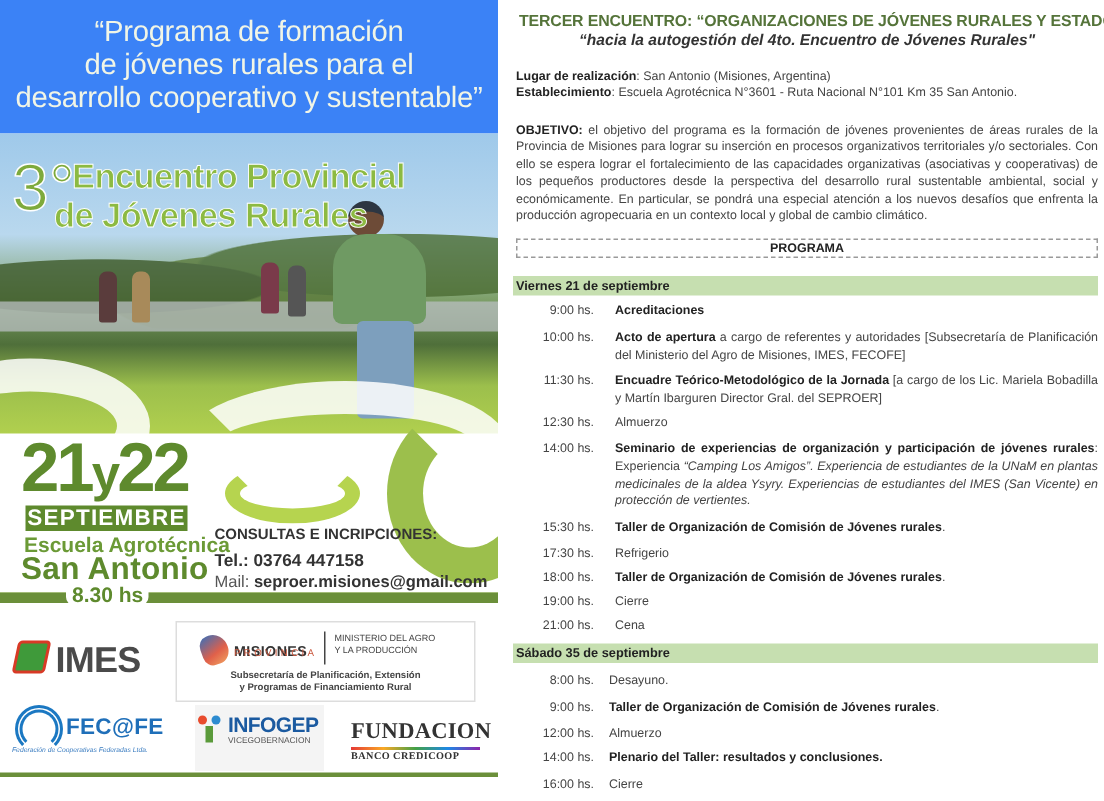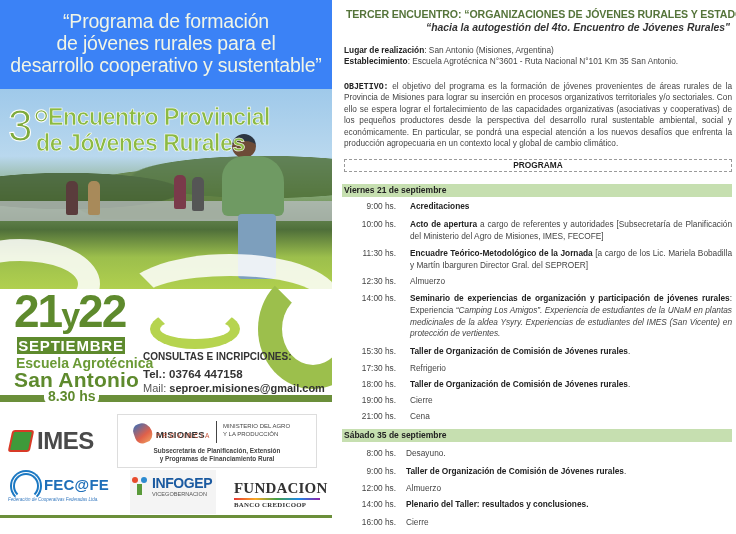--- a/index.html
+++ b/index.html
@@ -35,21 +35,21 @@
   .school2 { position: absolute; left: 14px; top: 368px; font-size: 21px; font-weight: bold; color: #5e8a2d; white-space: nowrap; letter-spacing: 0.2px; }
   .hour { position: absolute; left: 44px; top: 388px; font-size: 14px; font-weight: bold; color: #5e8a2d; background: #fff; padding: 0 4px; border-radius: 6px; z-index: 3; white-space: nowrap; }
   .contact { position: absolute; left: 143px; top: 350px; color: #222; font-size: 11px; line-height: 14px; white-space: nowrap; }
   .contact .lbl { font-weight: bold; color: #333; font-size: 10px; display: block; margin-bottom: 3px; }
   .contact .tel { font-weight: bold; color: #333; font-size: 11.5px; display: block; }
   .contact .mail-lbl { color: #555; }
   .contact .mail { font-weight: bold; color: #333; }
 
   .green-bar { position: absolute; left: 0; top: 395px; width: 332px; height: 7px; background: #6b8f3a; }
   .logos { position: absolute; left: 0; top: 404px; width: 332px; height: 110px; background: #fff; }
-  .logo-imes { position: absolute; left: 10px; top: 23px; display: flex; align-items: center; }
+  .logo-imes { position: absolute; left: 10px; top: 23px; display: flex; align-items: flex-start; }
   .imes-mark { width: 22px; height: 22px; background: #3f9a3a; border-radius: 3px; transform: skewX(-12deg); border: 2px solid #d83a26; }
   .imes-text { font-size: 24px; font-weight: bold; color: #4a4a4a; margin-left: 5px; letter-spacing: -0.5px; }
   .logo-misiones { position: absolute; left: 117px; top: 10px; width: 200px; height: 54px; border: 1px solid #ddd; background: #fff; }
   .mis-map { position: absolute; left: 16px; top: 8px; width: 18px; height: 20px; background: linear-gradient(160deg, #3b6fb8, #e0604a 60%, #f0a060); border-radius: 40% 60% 50% 40%; transform: rotate(-20deg); }
   .mis-name { position: absolute; left: 38px; top: 14px; font-size: 9.5px; font-weight: bold; color: #333; letter-spacing: 0.3px; }
   .mis-prov { position: absolute; left: 38px; top: 17px; font-size: 6.5px; color: #c9583e; letter-spacing: 2.2px; }
   .mis-sep { position: absolute; left: 98px; top: 6px; width: 1px; height: 22px; background: #444; }
   .mis-min { position: absolute; left: 105px; top: 7px; font-size: 6px; color: #444; line-height: 8px; white-space: nowrap; }
   .mis-sub { position: absolute; left: 0; top: 32px; width: 198px; text-align: center; font-size: 6.4px; color: #444; line-height: 8px; font-weight: bold; }
   .logo-fecofe { position: absolute; left: 8px; top: 66px; width: 106px; height: 34px; }
@@ -65,25 +65,25 @@
   .inf-sub { position: absolute; left: 22px; top: 21px; font-size: 5.6px; color: #555; }
   .logo-fundacion { position: absolute; left: 234px; top: 76px; width: 86px; }
   .fund-text { font-family: "Liberation Serif", serif; font-size: 15px; font-weight: bold; color: #333; letter-spacing: 0.2px; text-align: center; }
   .fund-rainbow { height: 2px; margin: 1px 0; background: linear-gradient(90deg, #e53935, #f9a825, #43a047, #1e88e5, #8e24aa); }
   .fund-sub { font-family: "Liberation Serif", serif; font-size: 6.8px; font-weight: bold; color: #333; letter-spacing: 0.3px; }
   .bottom-line { position: absolute; left: 0; top: 515px; width: 332px; height: 3px; background: #6b8f3a; }
 
   
   .doc { position: absolute; left: 340px; top: 0; width: 396px; height: 534px; color: #333; font-family: "Liberation Sans", sans-serif; }
   .doc-title { position: absolute; left: 6px; top: 8px; width: 384px; text-align: center; font-size: 10.6px; font-weight: bold; color: #55743a; letter-spacing: -0.1px; white-space: nowrap; }
-  .doc-subtitle { position: absolute; left: 6px; top: 22px; width: 384px; text-align: right; font-size: 10.4px; font-weight: bold; font-style: italic; color: #333; white-space: nowrap; }
+  .doc-subtitle { position: absolute; left: 6px; top: 22px; width: 384px; text-align: center; font-size: 10.4px; font-weight: bold; font-style: italic; color: #333; white-space: nowrap; }
   .doc-place { position: absolute; left: 4px; top: 45px; font-size: 8.3px; color: #444; white-space: nowrap; line-height: 11px; }
   .doc-place b { color: #222; }
   .doc-objective { position: absolute; left: 4px; top: 81px; width: 388px; font-size: 8.25px; line-height: 11.4px; color: #444; text-align: justify; }
-  .doc-objective b { color: #222; font-family: Liberation Mono, monospace; }
+  .doc-objective b { color: #222; }
   .prog-box { position: absolute; left: 4px; top: 159px; width: 388px; height: 13px; border: 1px dashed #9a9a9a; text-align: center; font-size: 8.3px; font-weight: bold; line-height: 11px; color: #222; }
   .day-header { position: absolute; left: 2px; width: 390px; height: 13px; background: #c6dfb0; font-size: 8.5px; font-weight: bold; line-height: 13px; padding-left: 2px; color: #222; }
   .ag-row { position: absolute; left: 4px; width: 388px; font-size: 8.3px; line-height: 11.8px; color: #444; }
   .ag-time { position: absolute; left: 0; width: 52px; text-align: right; white-space: nowrap; }
   .ag-desc { position: absolute; left: 66px; width: 322px; text-align: justify; }
   .ag-desc b { color: #222; }
   .ag-desc i { color: #444; }
 </style>
 </head>
 <body>

